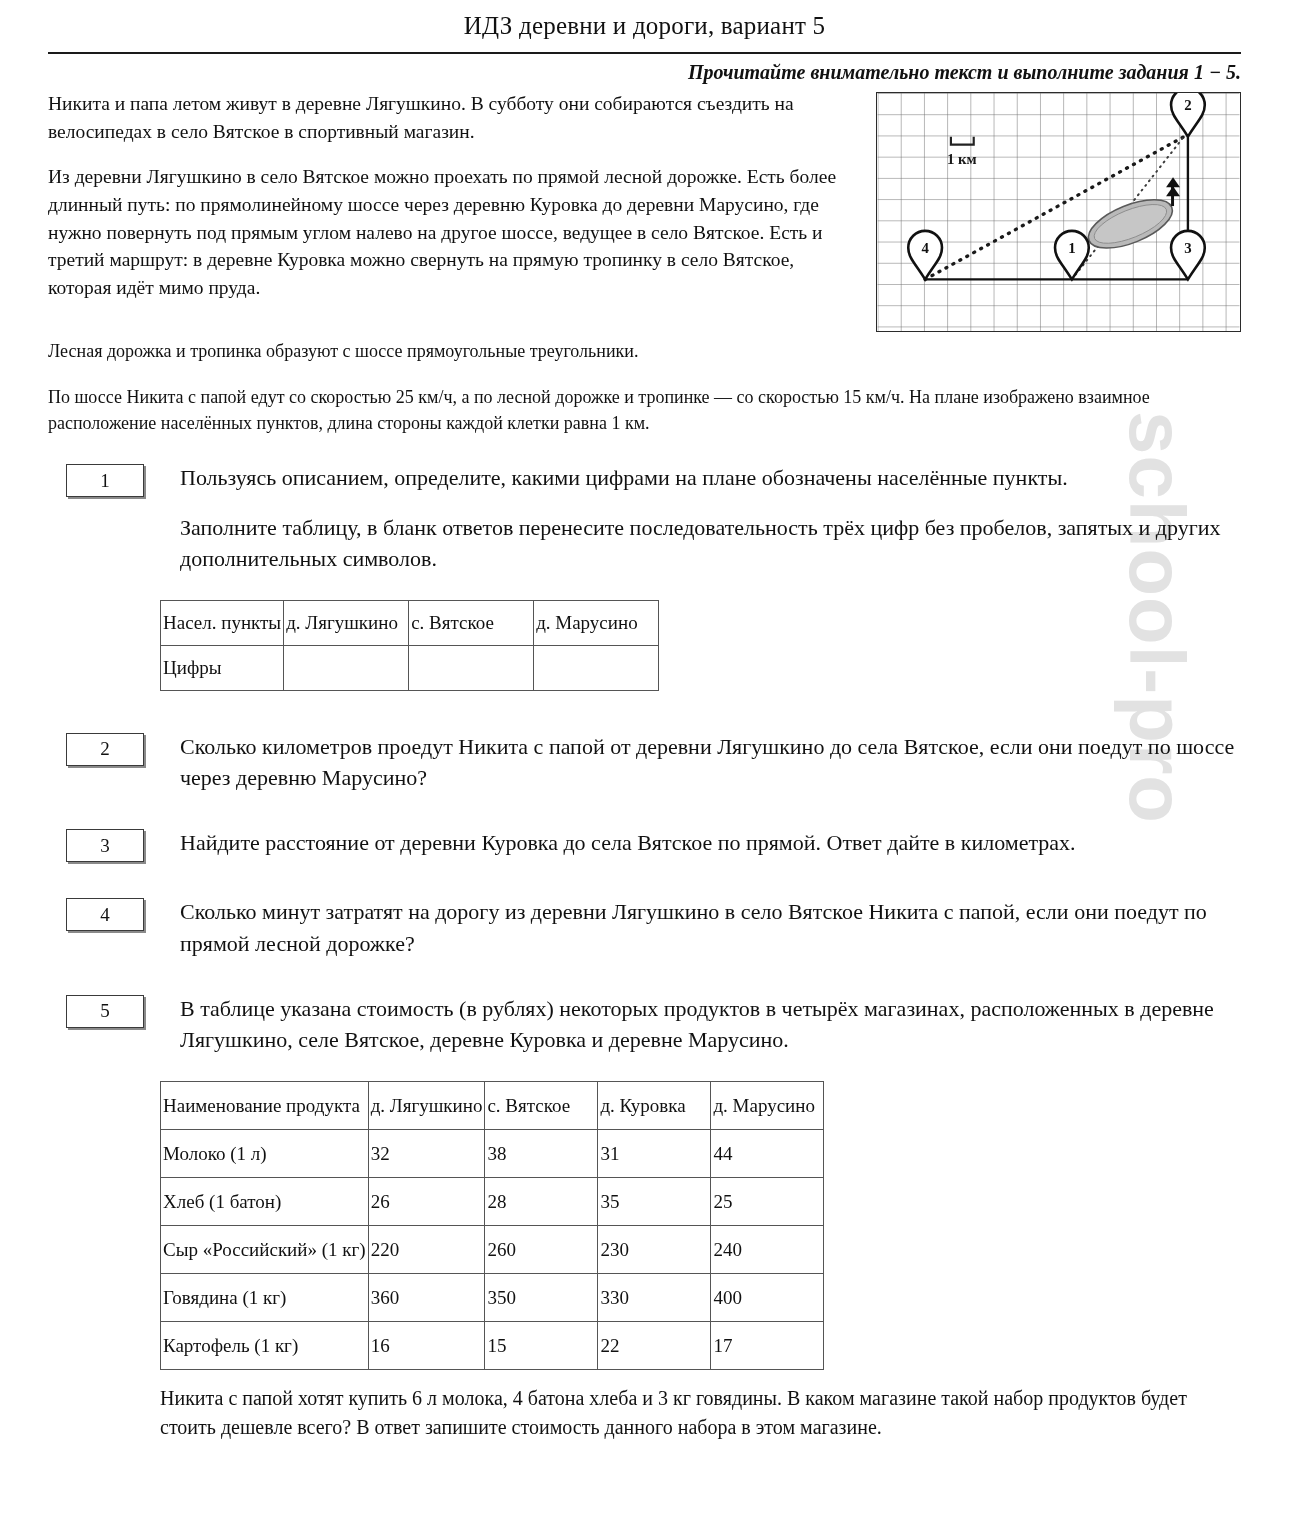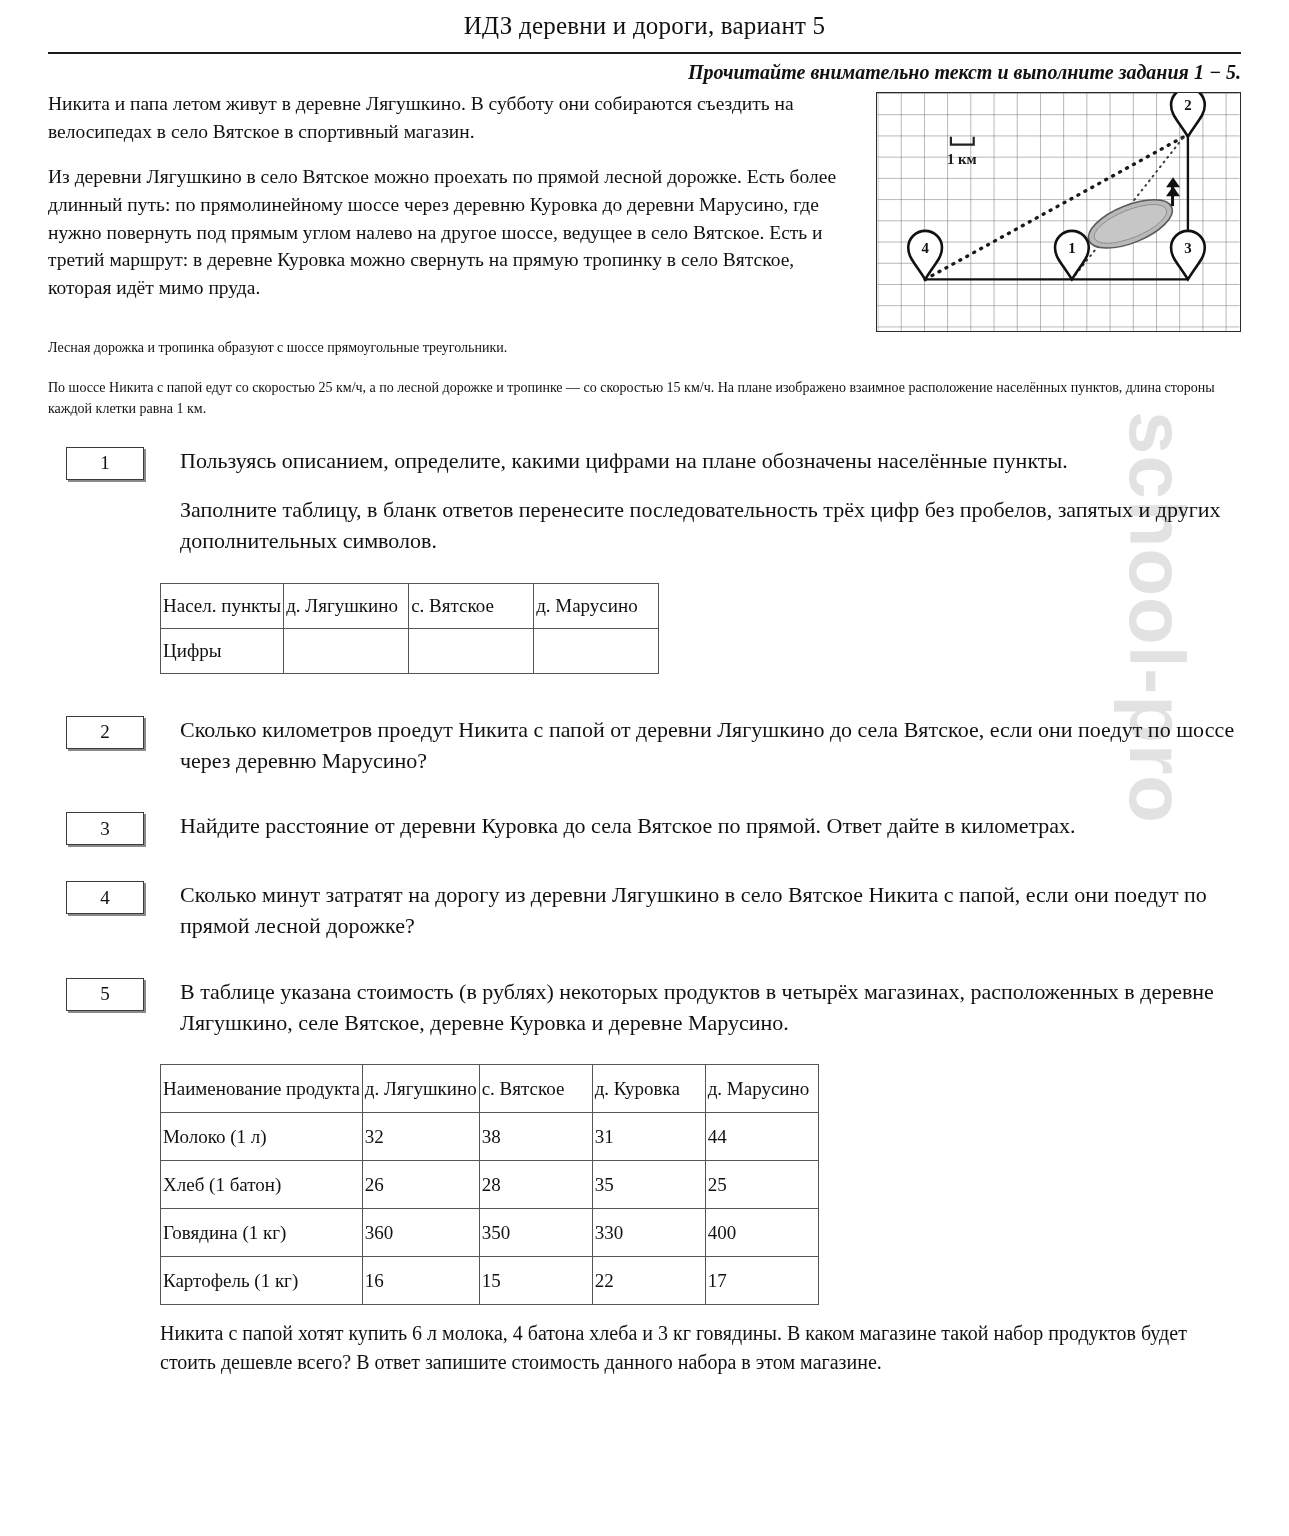--- a/index.html
+++ b/index.html
@@ -80,21 +80,21 @@
   }
   .intro-p {
     font-size: 19.5px;
     line-height: 1.42;
     margin: 0 0 18px 0;
     text-align: left;
   }
   .clearfix::after { content: ""; display: block; clear: both; }
 
   .body-p {
-    font-size: 14px;
+    font-size: 18px;
     line-height: 1.45;
     margin: 0 0 20px 0;
   }
   .body-p.wide { margin-bottom: 26px; }
 
   
   .task {
     display: flex;
     align-items: flex-start;
     margin: 0 0 26px 0;
@@ -312,20 +312,27 @@
           <td class="num">44</td>
         </tr>
         <tr>
           <td>Хлеб (1 батон)</td>
           <td class="num">26</td>
           <td class="num">28</td>
           <td class="num">35</td>
           <td class="num">25</td>
         </tr>
         <tr>
+          <td>Сыр «Российский» (1 кг)</td>
+          <td class="num">220</td>
+          <td class="num">260</td>
+          <td class="num">230</td>
+          <td class="num">240</td>
+        </tr>
+        <tr>
           <td>Говядина (1 кг)</td>
           <td class="num">360</td>
           <td class="num">350</td>
           <td class="num">330</td>
           <td class="num">400</td>
         </tr>
         <tr>
           <td>Картофель (1 кг)</td>
           <td class="num">16</td>
           <td class="num">15</td>

